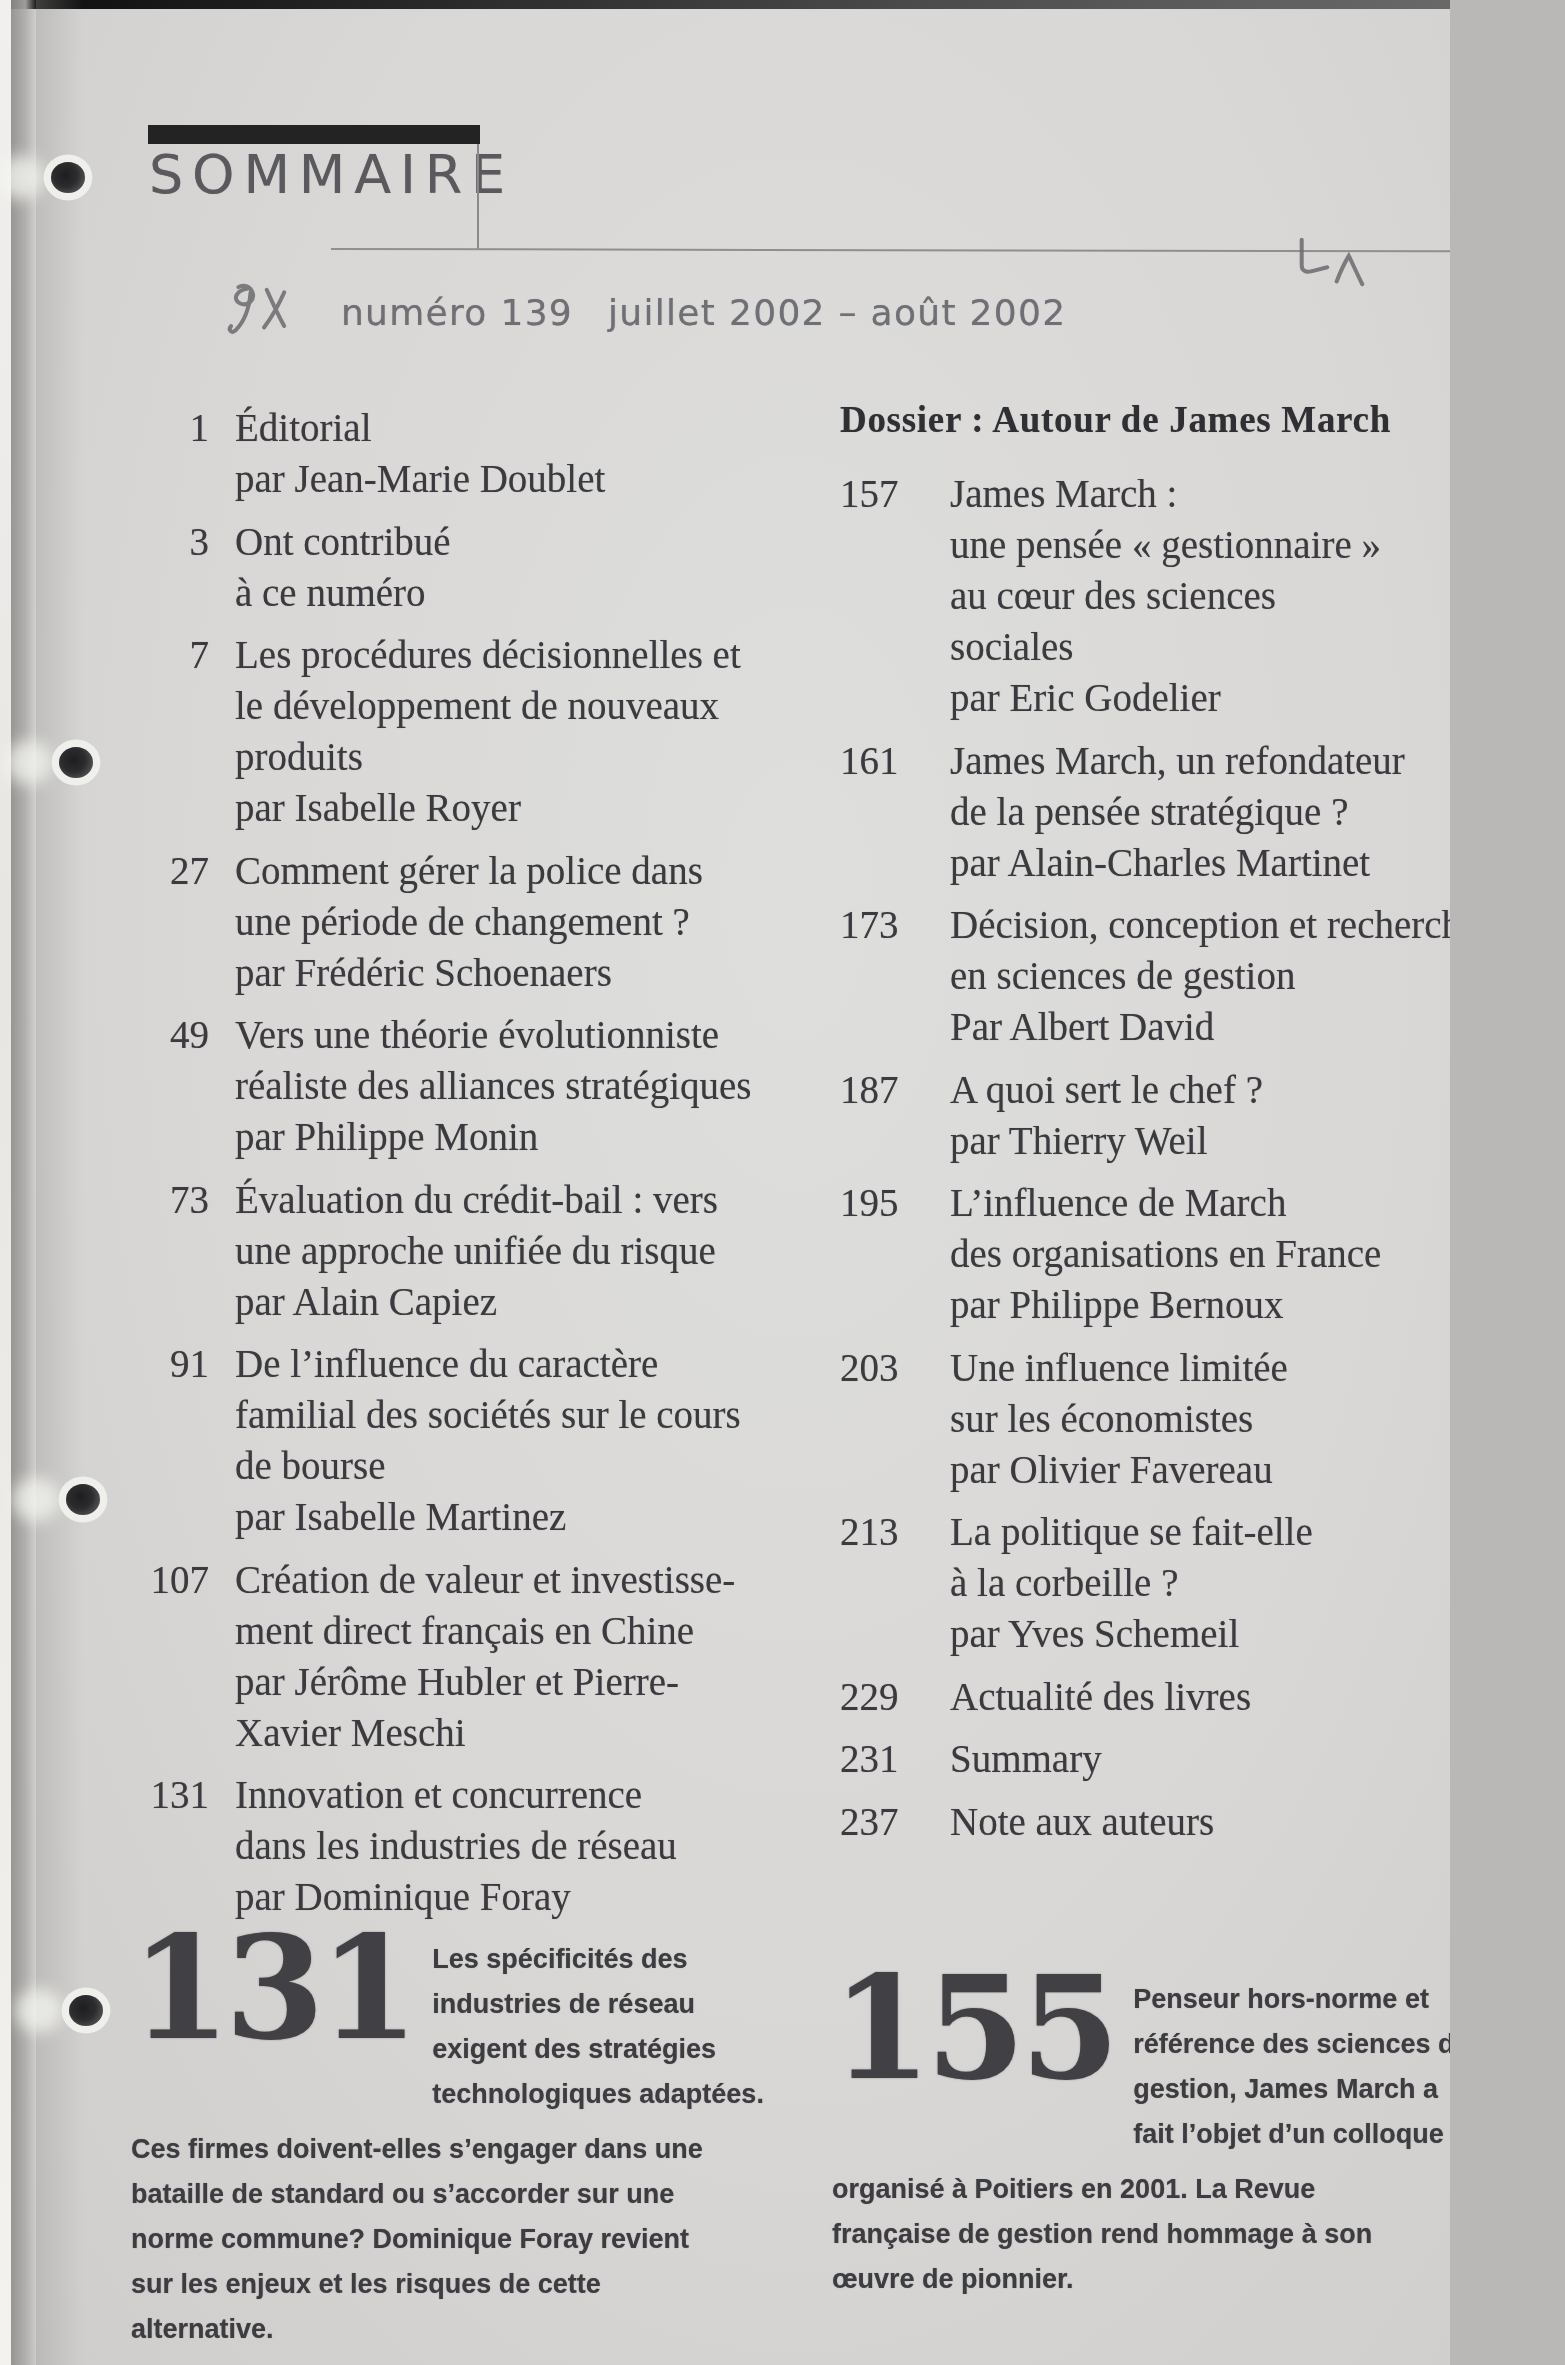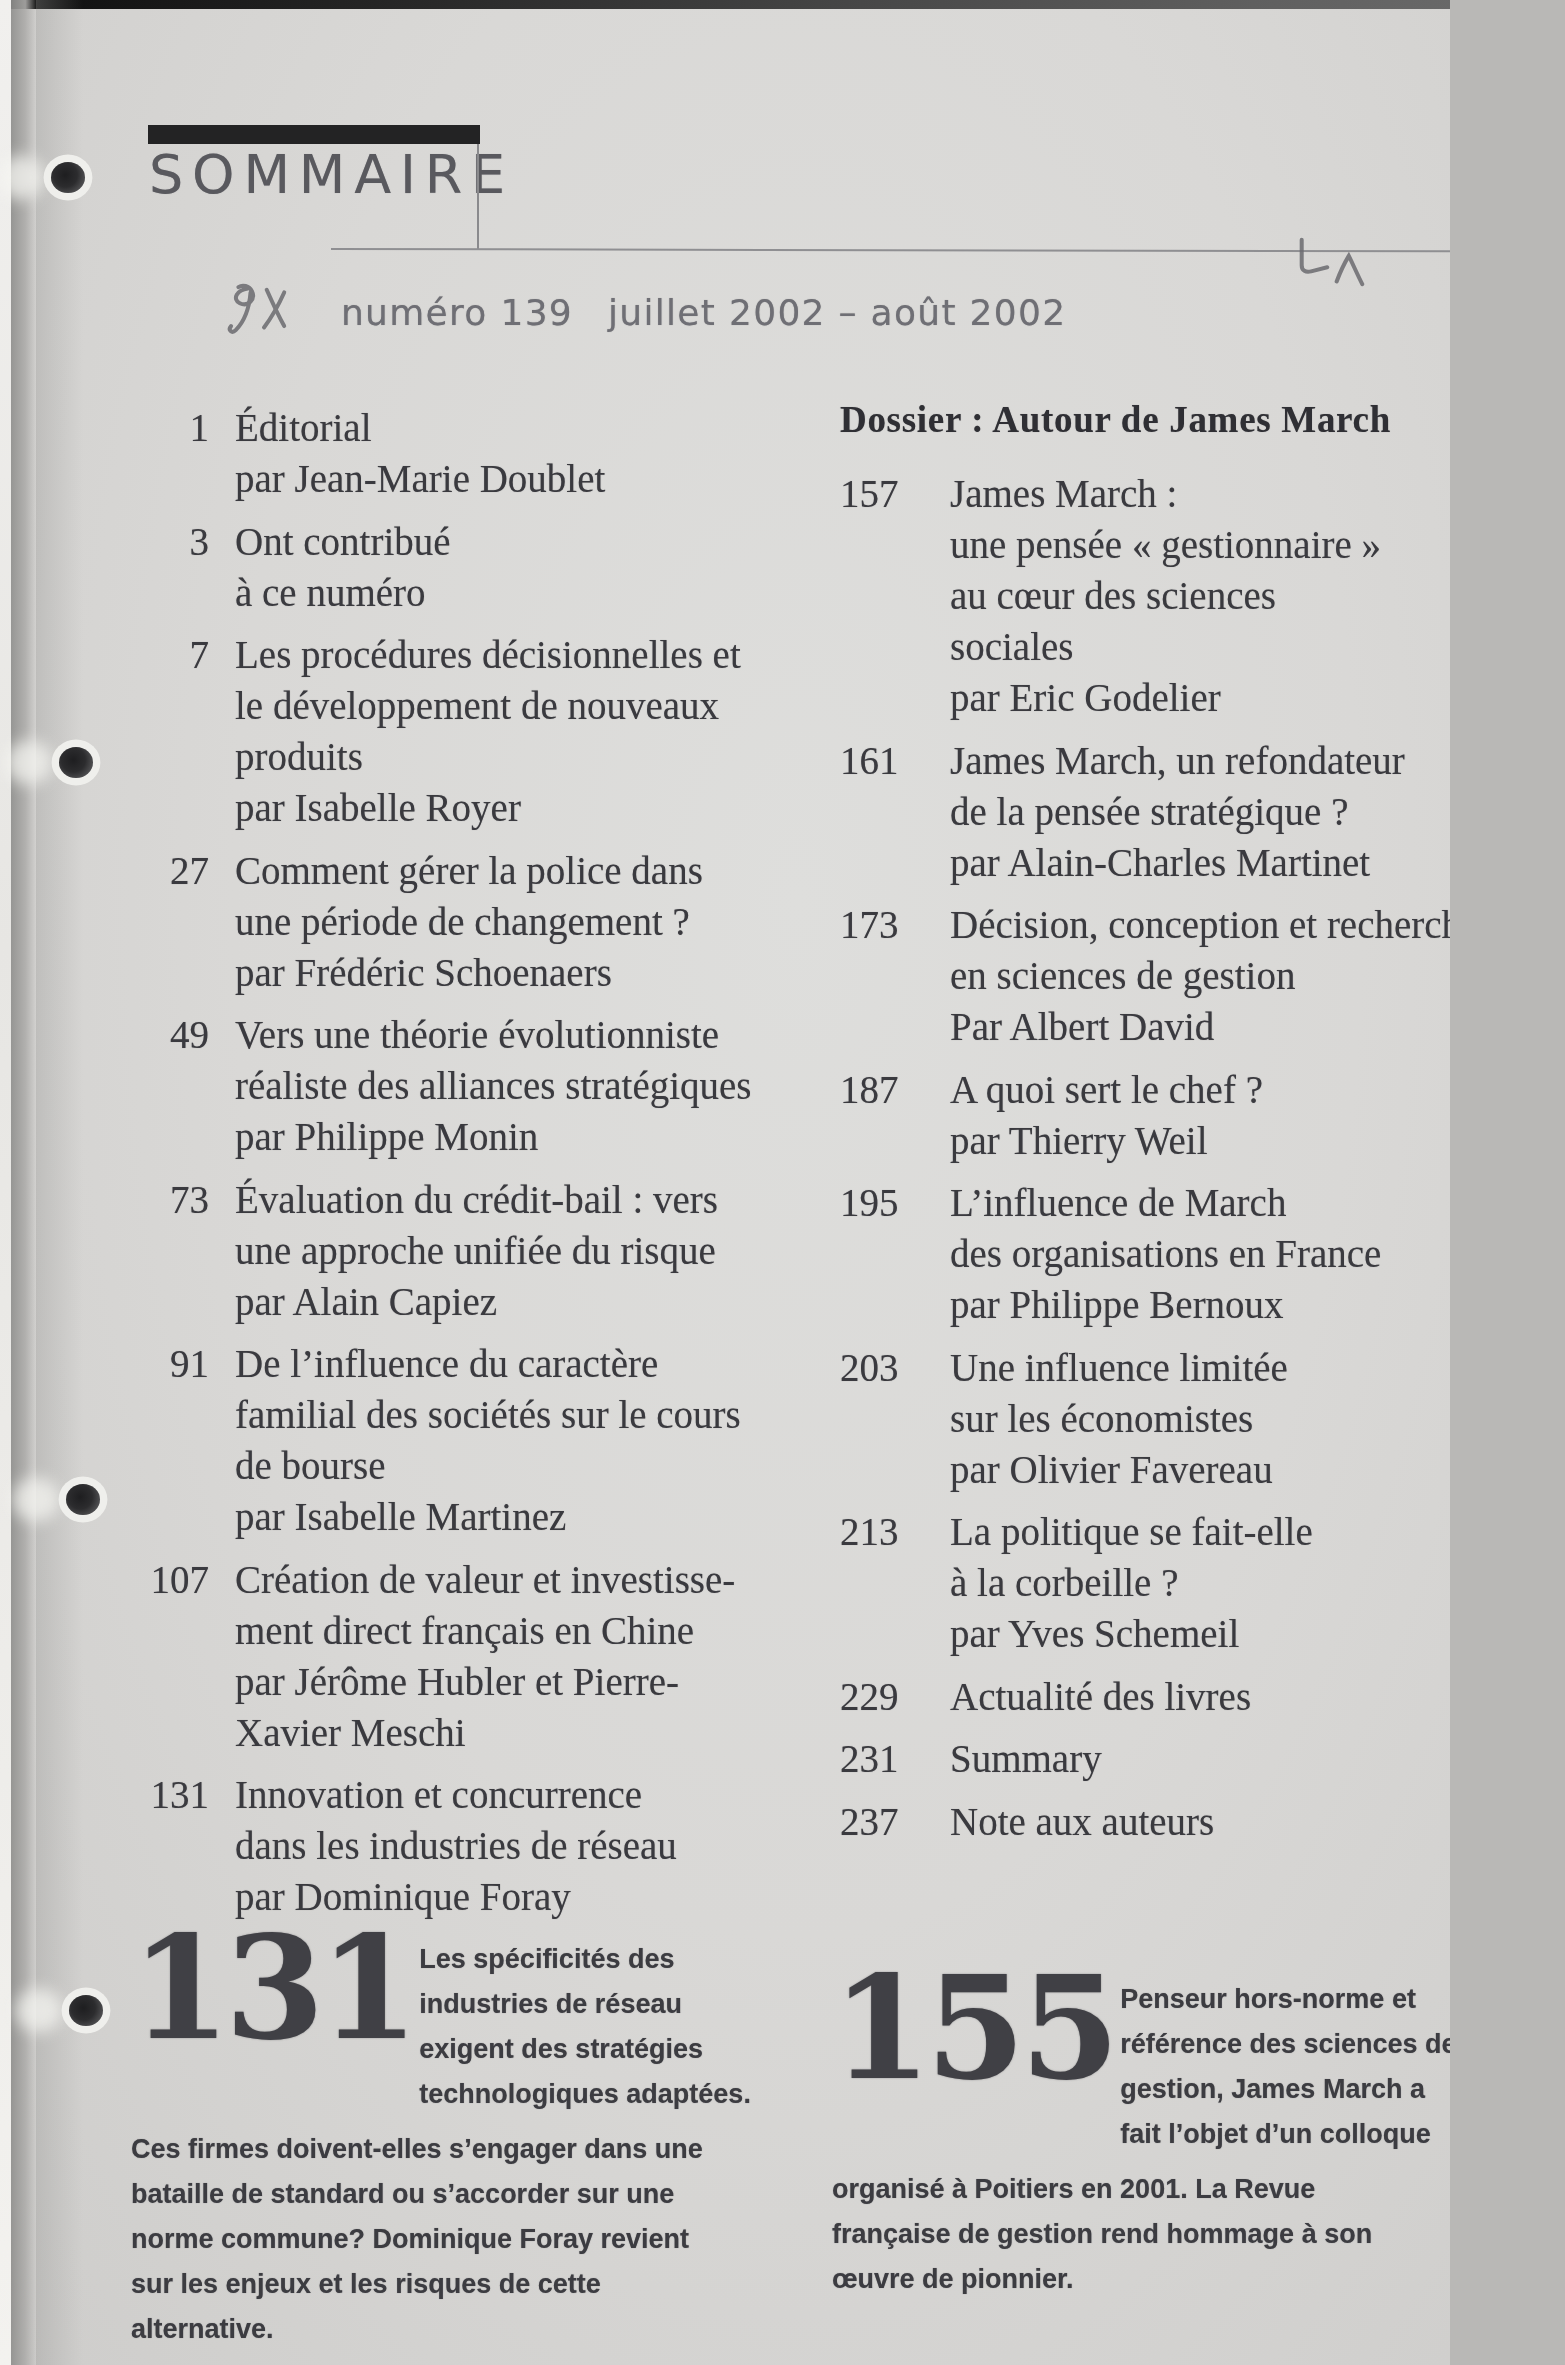--- a/index.html
+++ b/index.html
@@ -52,21 +52,21 @@
   .col-right .toc-num{text-align:left;}
   .toc-line{font-size:39px;line-height:51px;white-space:nowrap;}
   
   .callout{position:absolute;font-family:"Liberation Sans", sans-serif;font-weight:bold;color:#3c3c41;
     text-shadow:0 0 1px rgba(60,60,65,.5);}
   .callout-left{left:131px;top:1930px;width:671px;}
   .callout-right{left:832px;top:1970px;width:684px;}
   .callout-head{display:flex;align-items:flex-start;}
   .callout-num{font-family:"DejaVu Serif", serif;font-weight:bold;font-size:143px;line-height:.82;
     letter-spacing:-5.4px;color:#404045;text-shadow:0 0 1.7px rgba(64,64,69,.55);}
-  .callout-lead{margin-left:6px;padding-top:6.7px;font-size:27px;line-height:45px;}
+  .callout-lead{margin-left:19px;padding-top:6.7px;font-size:27px;line-height:45px;}
   .callout-body{margin-top:10.8px;font-size:27px;line-height:45px;}
   .callout-line{white-space:nowrap;}
 </style>
 </head>
 <body>
 
 <div class="page">
 
   <div class="top-band"></div>
   <div class="left-sliver"></div>

